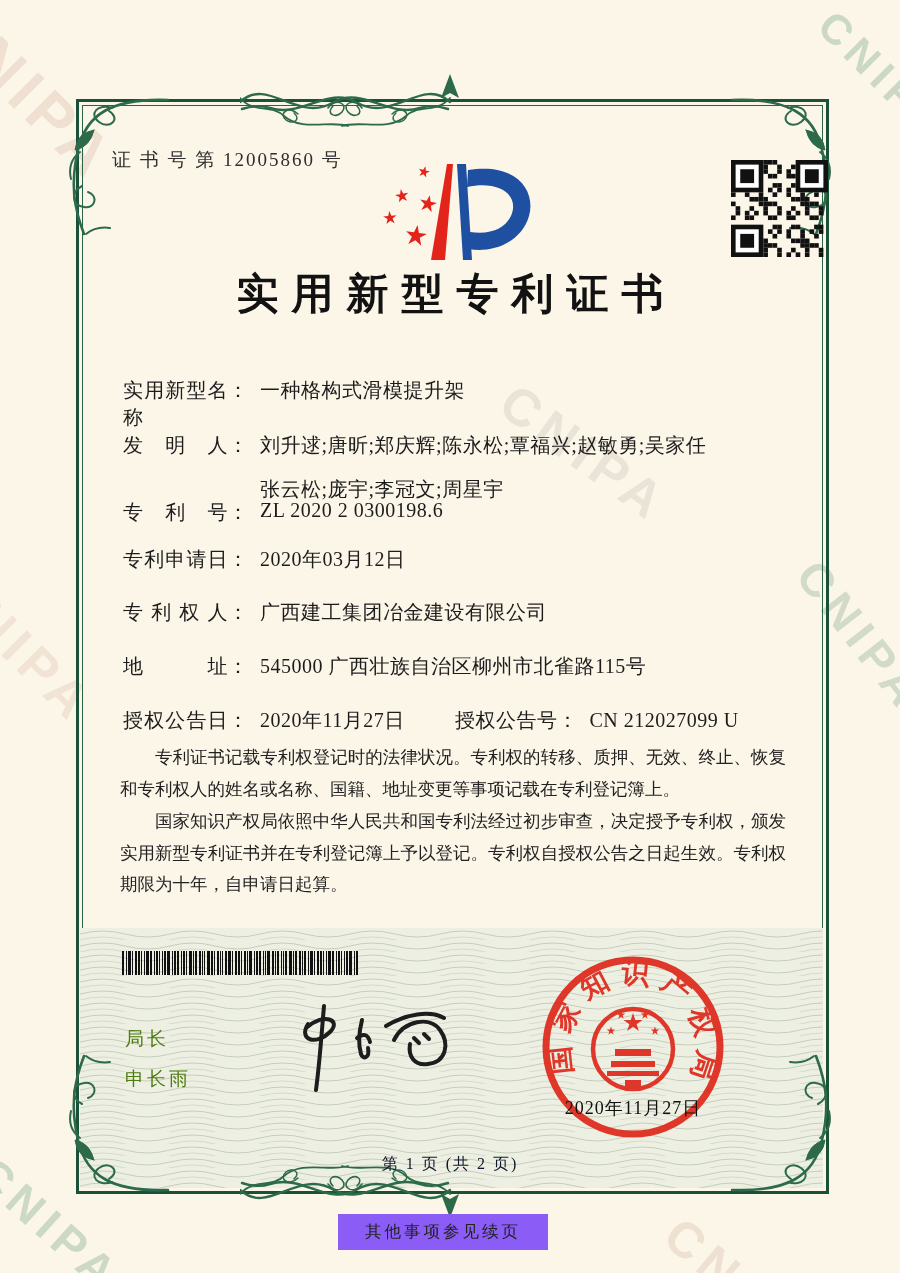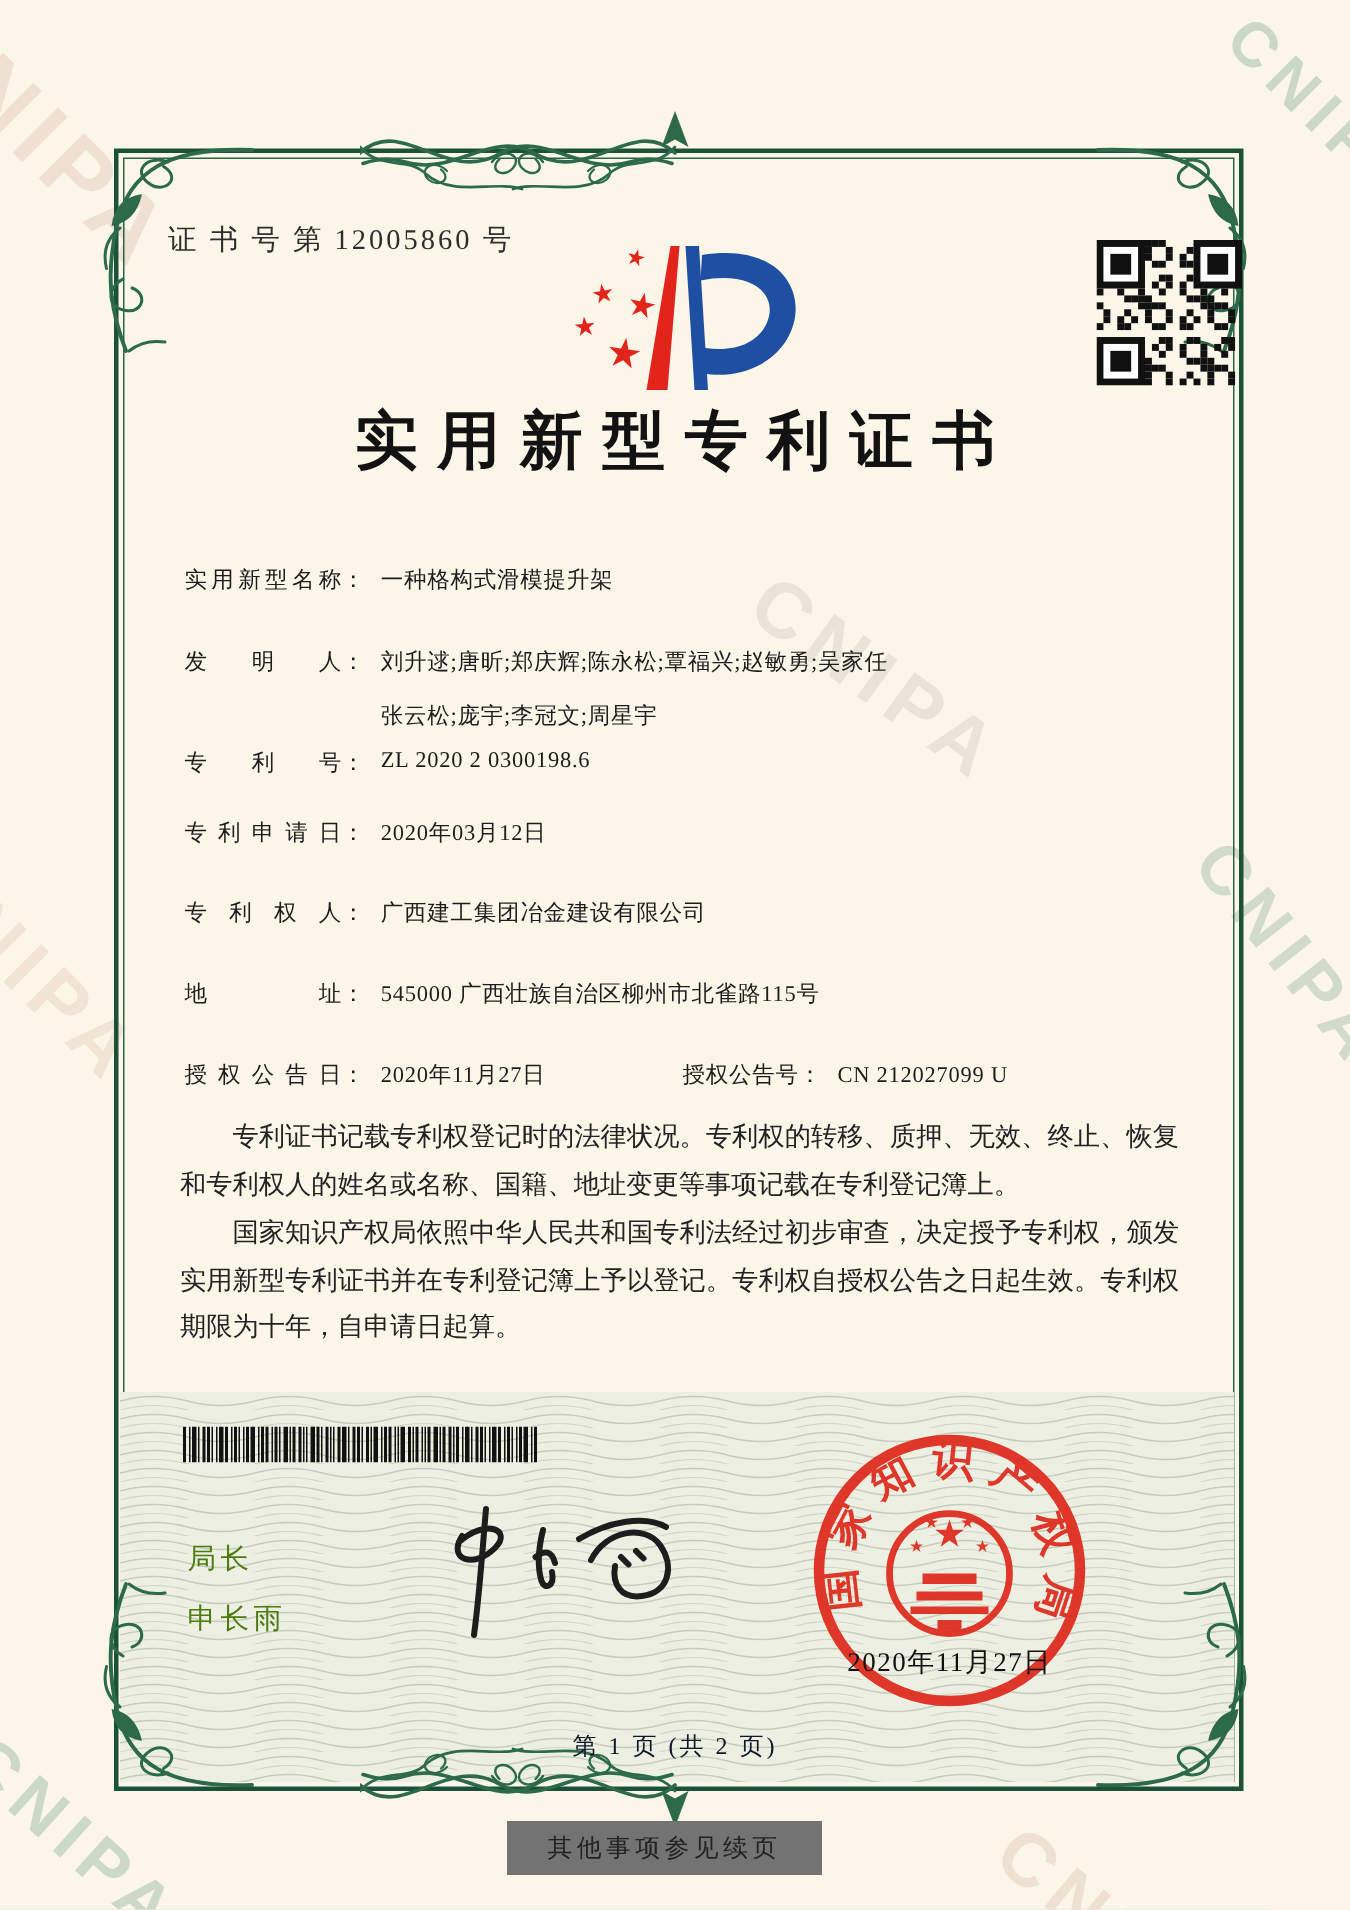--- a/index.html
+++ b/index.html
@@ -13,21 +13,21 @@
   .frame-inner{position:absolute;inset:3px;border:1px solid #2a6448;}
   
   .band{position:absolute;left:80px;top:928px;width:743px;height:260px;overflow:hidden;}
   
   .certno{position:absolute;left:112px;top:147px;font-size:19px;letter-spacing:2px;color:#2e2e2e;}
   .logo{position:absolute;left:368px;top:156px;}
   .qr{position:absolute;left:731px;top:160px;}
   .title{position:absolute;top:266px;left:0;width:100%;text-align:center;font-size:42px;font-weight:bold;
          letter-spacing:13px;text-indent:13px;color:#121212;}
   
-  .row{position:absolute;left:123px;font-size:15px;color:#1c1c1c;letter-spacing:.5px;}
+  .row{position:absolute;left:123px;font-size:20px;color:#1c1c1c;letter-spacing:.5px;}
   .lbl{display:inline-block;width:105px;text-align:justify;text-align-last:justify;vertical-align:top;}
   .colon{display:inline-block;vertical-align:top;}
   .val{display:inline-block;margin-left:6px;vertical-align:top;max-width:540px;}
   .val .l2{margin-top:17px;}
   .pair2{position:absolute;left:332px;top:0;white-space:nowrap;}
   
   .bodytext{position:absolute;left:120px;top:742px;width:666px;font-size:17.5px;line-height:1.82;
             text-align:justify;color:#222;}
   .bodytext p{margin:0;text-indent:2em;}
   
@@ -36,21 +36,21 @@
   .director{position:absolute;left:125px;top:1026px;font-size:19px;letter-spacing:3px;color:#4d7c0f;}
   .director div{margin-bottom:14px;}
   .sig{position:absolute;left:262px;top:998px;}
   
   .seal{position:absolute;left:539px;top:953px;opacity:.93;}
   .sealdate{position:absolute;left:533px;top:1096px;width:200px;text-align:center;font-size:18px;
             letter-spacing:1px;color:#111;z-index:5;}
   
   .pageinfo{position:absolute;left:0;top:1154px;width:100%;text-align:center;font-size:16px;
             letter-spacing:2px;color:#0f172a;}
-  .contnote{position:absolute;left:338px;top:1214px;width:210px;padding:7px 0;background:#737373;
+  .contnote{position:absolute;left:338px;top:1214px;width:210px;padding:7px 0;background:#8b5cf6;
             text-align:center;font-size:16.5px;letter-spacing:3px;color:#222;}
   .orn{position:absolute;pointer-events:none;}
 </style>
 </head>
 <body>
 
 <div class="page">
 
   <div class="wm" style="left:-28px;top:-14px;font-size:62px;color:rgba(216,178,160,.33);transform:rotate(45deg);">CNIPA</div>
   <div class="wm" style="left:842px;top:2px;font-size:42px;color:rgba(110,160,128,.35);transform:rotate(45deg);">CNIPA</div>

